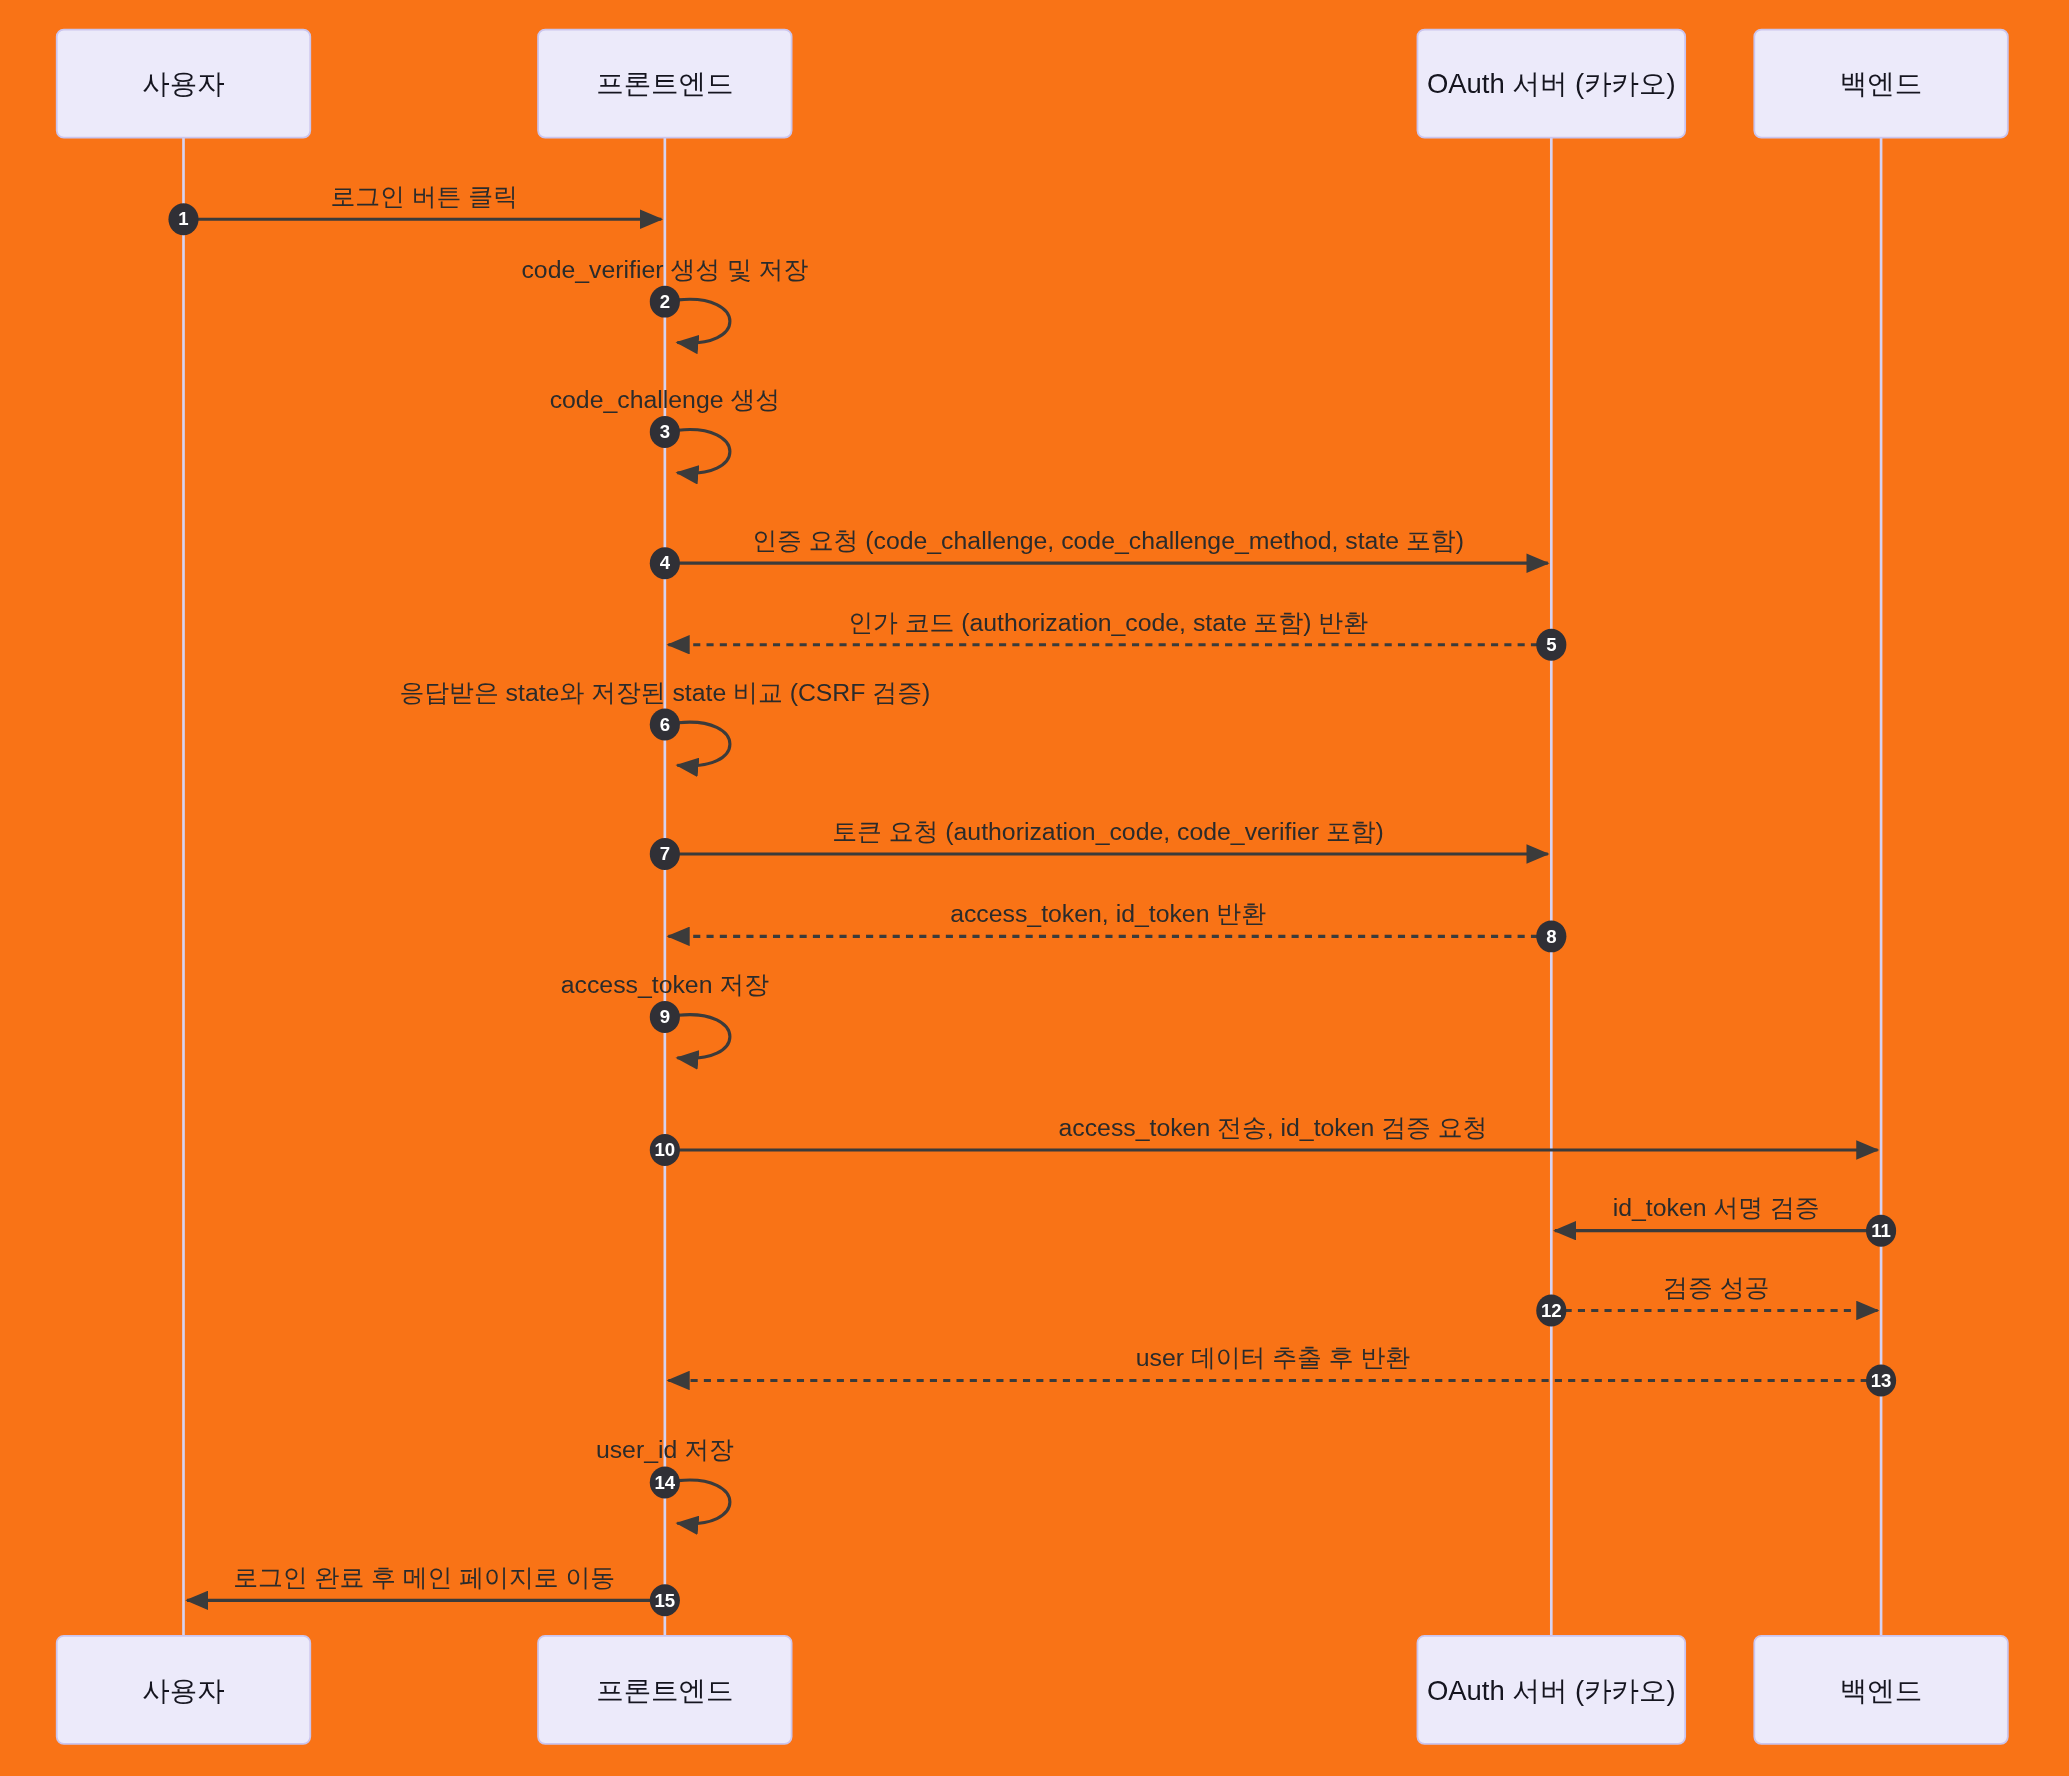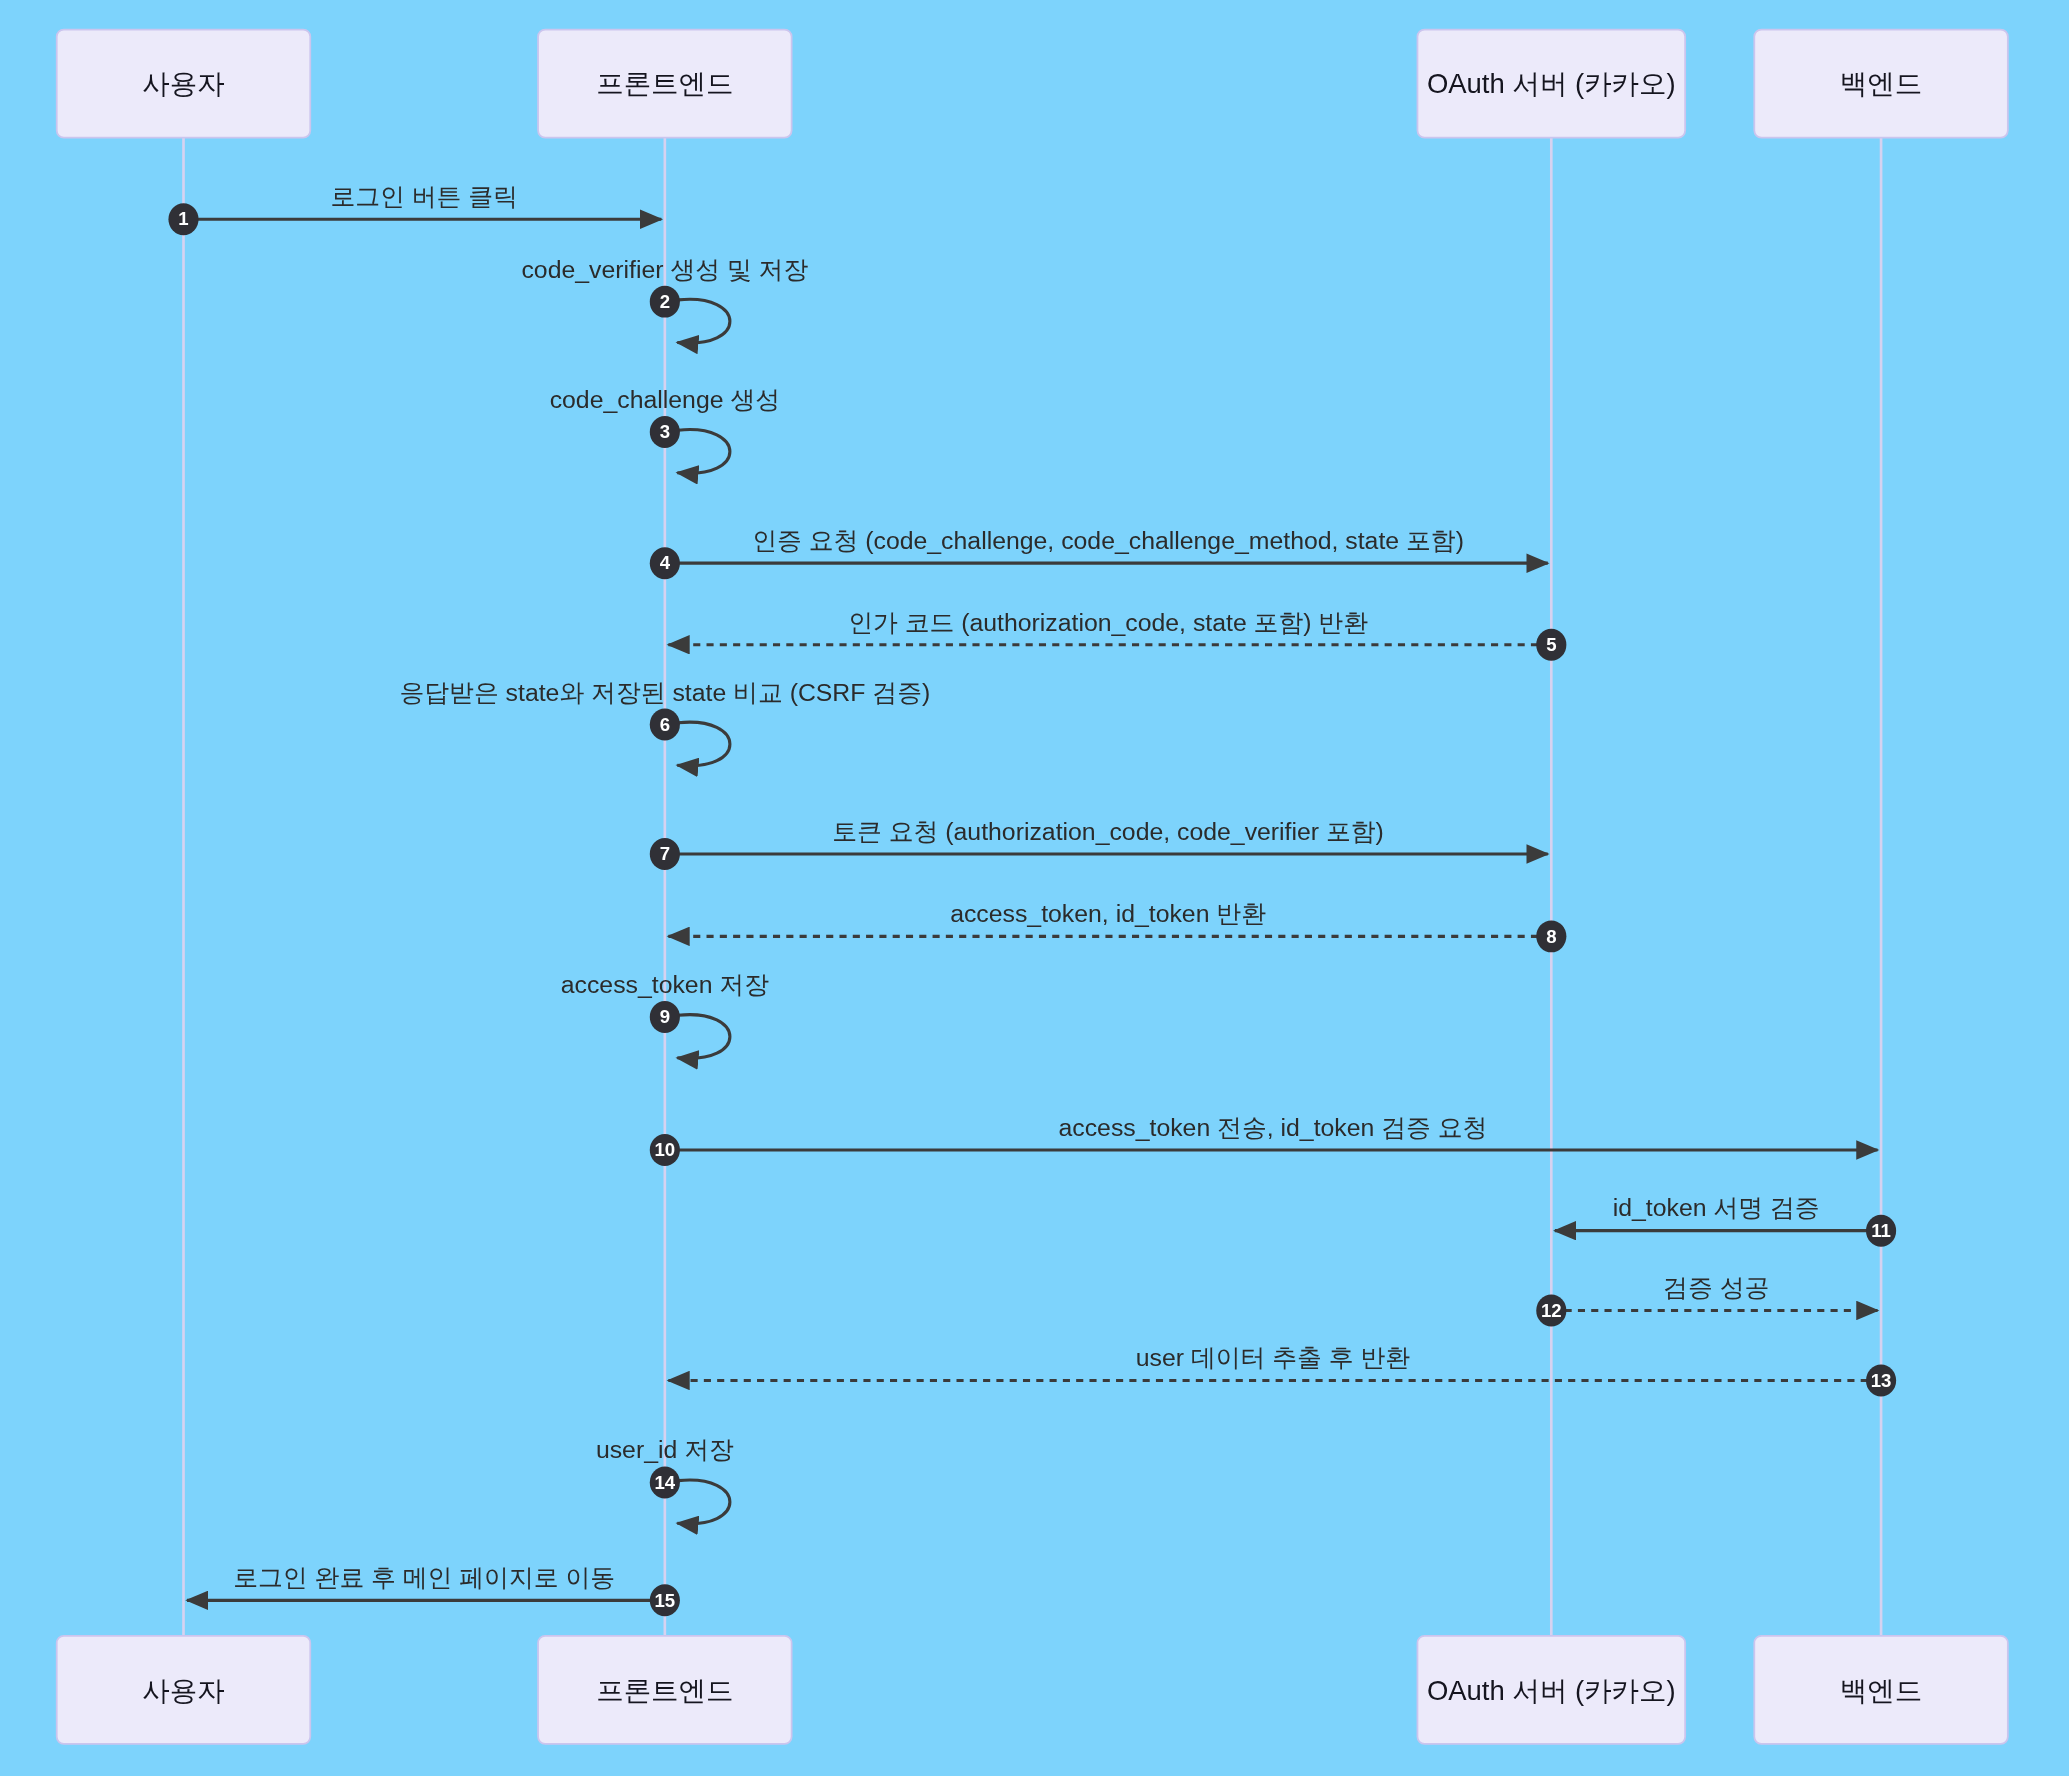--- a/index.html
+++ b/index.html
@@ -1,17 +1,17 @@
 <!DOCTYPE html>
 <html style="font-size:14px"><head>
 <meta charset="utf-8">
 <style>
   html,body{margin:0;padding:0;background:#ffffff;}
   body{font-family:"Liberation Sans","DejaVu Sans",sans-serif;}
-  #stage{position:relative;width:2069px;height:1777px;background:#7dd3fc;overflow:hidden;}
+  #stage{position:relative;width:2069px;height:1777px;background:#f97316;overflow:hidden;}
   #diagram-svg{position:absolute;left:0;top:0;}
   .actor-rect{fill:#ECEAFA;stroke:#CBC5EE;stroke-width:2px;}
   .actor-label{fill:#15151f;font-size:31px;text-anchor:middle;}
   .lifeline{stroke:#D6D2F0;stroke-width:3px;}
   .msg-line{stroke:#3b3b3b;stroke-width:3.5px;fill:none;}
   .msg-line.dashed{stroke-dasharray:8 7;}
   .msg-label{fill:#2b2b2b;font-size:28px;text-anchor:middle;}
   .seq-ellipse{fill:#303036;}
   .seq-num{fill:#ffffff;font-size:21px;font-weight:bold;text-anchor:middle;}
 </style>

